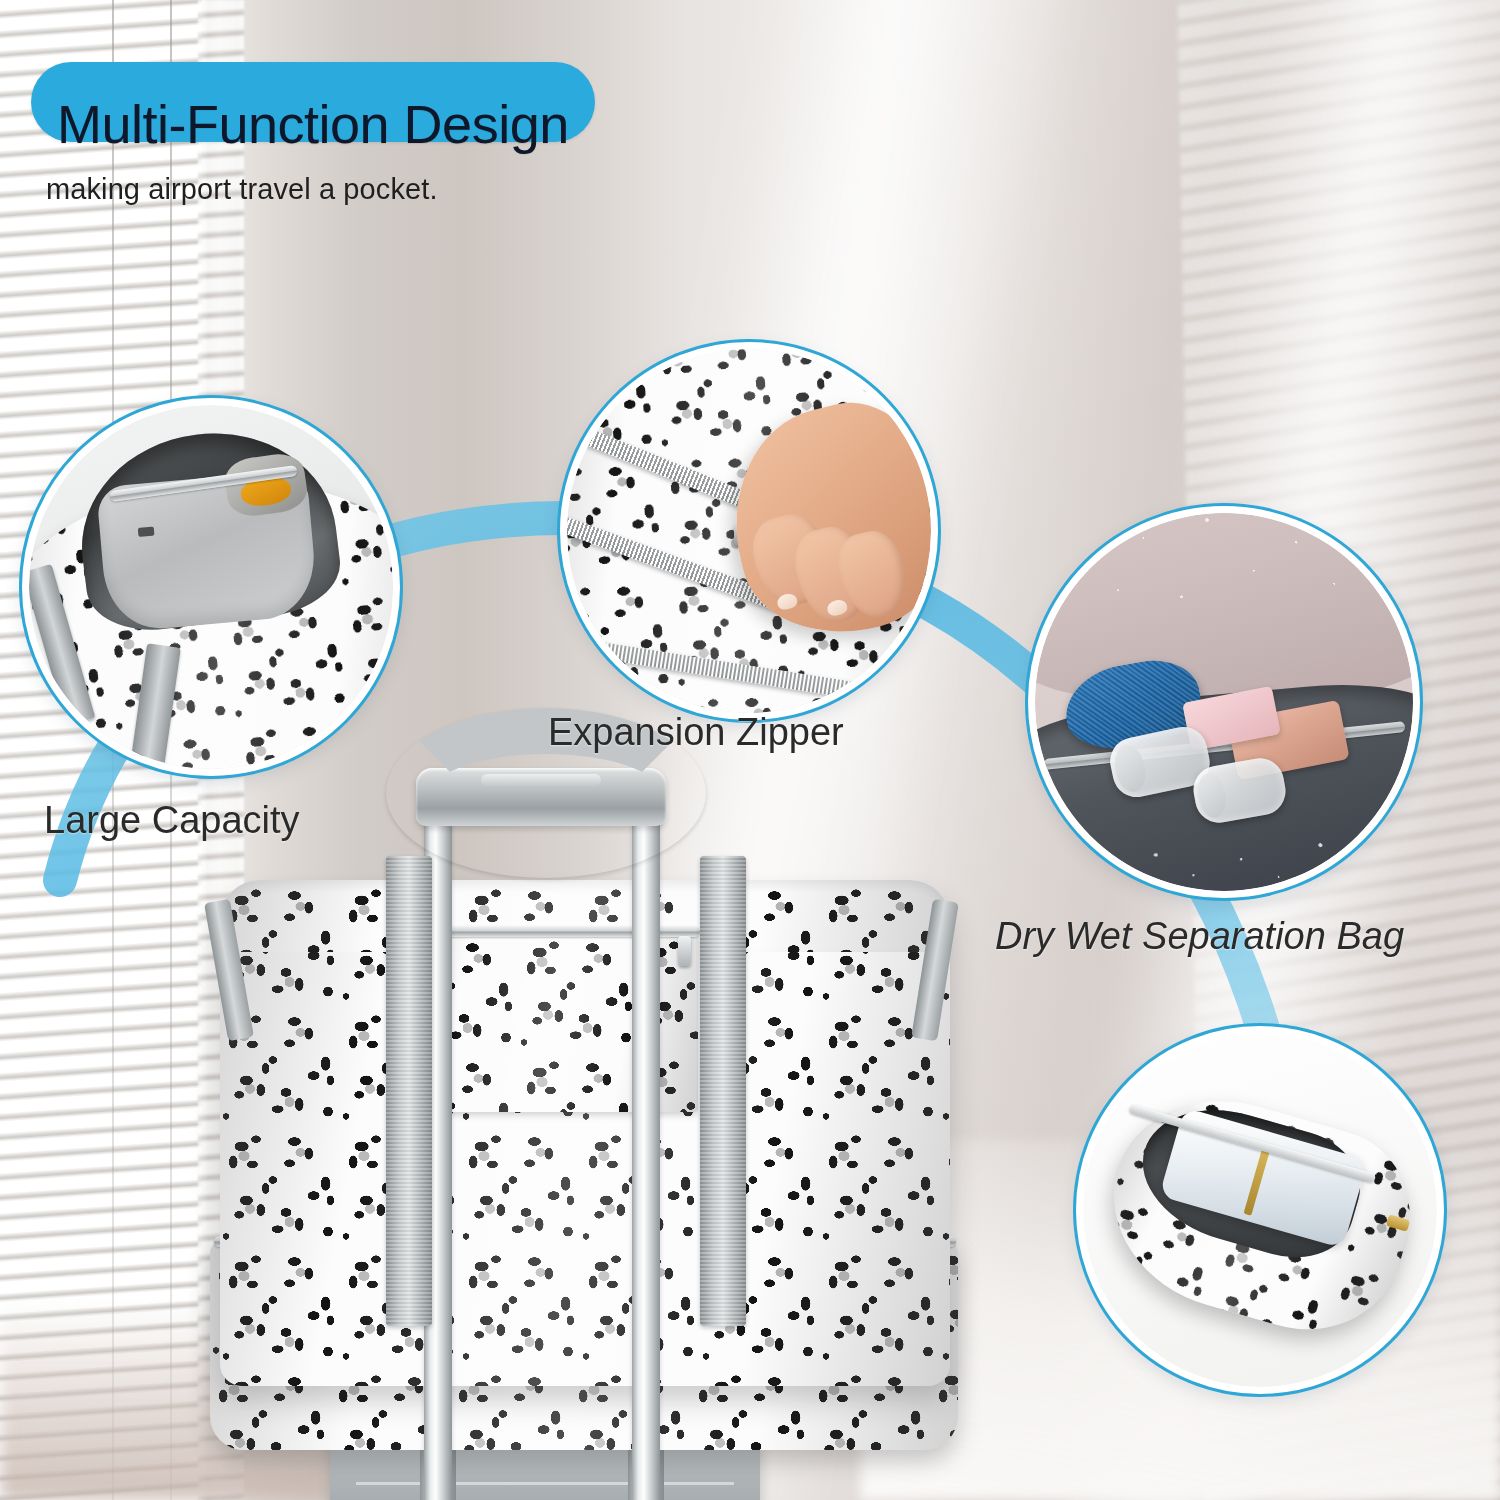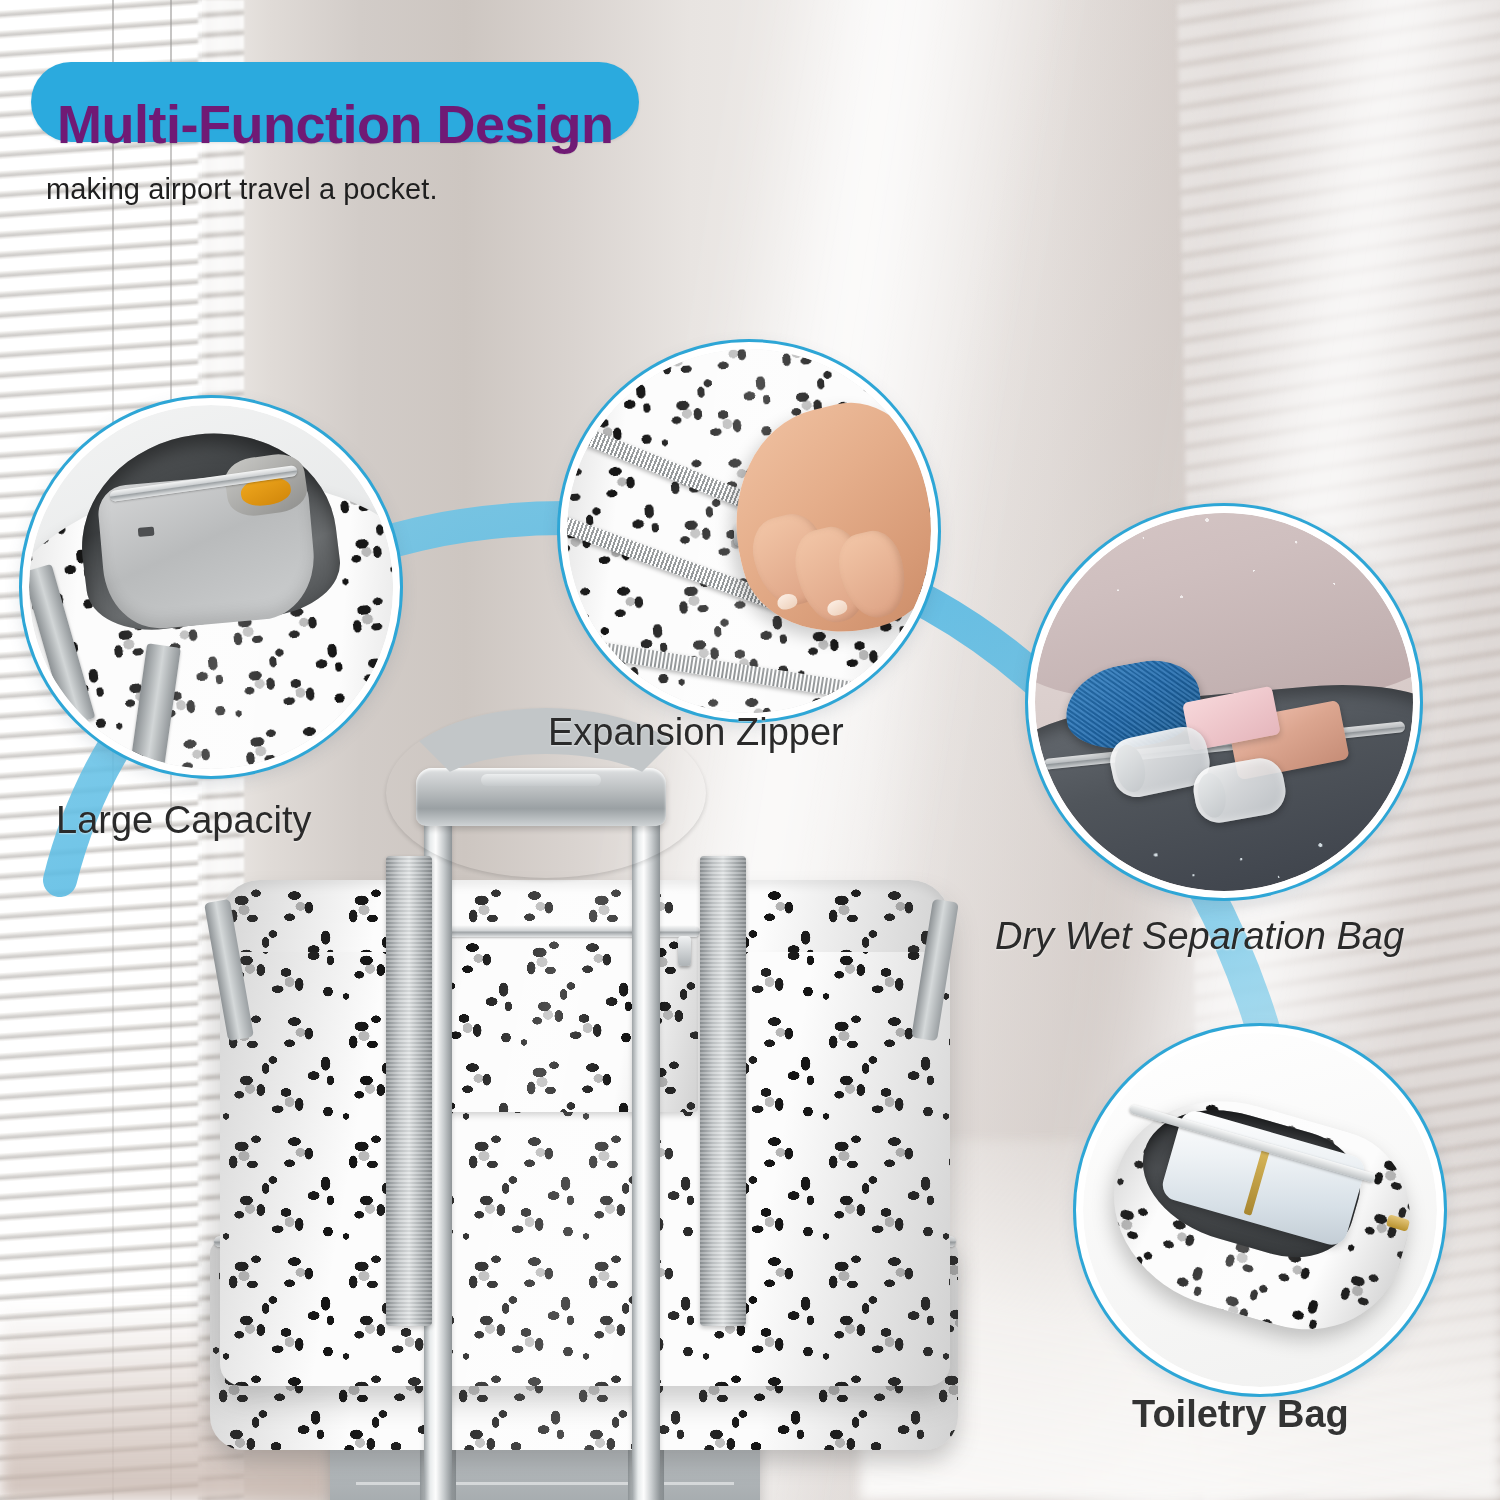--- a/index.html
+++ b/index.html
@@ -97,23 +97,23 @@
   
   .title-pill {
     position:absolute; left:31px; top:62px;
     height:80px; padding:0 26px 5px 26px;
     display:flex; align-items:center;
     background:#2BAADE;
     border-radius:42px;
     box-shadow:0 1px 3px rgba(0,0,0,0.10);
   }
   .title-pill span {
-    color:#701a75;
+    color:#0f172a;
     font-size:54px;
-    font-weight:bold;
+    font-weight:normal;
     letter-spacing:-0.5px;
     line-height:1;
     white-space:nowrap;
     text-shadow:0 1px 1px rgba(0,0,0,0.07);
     margin-top:48px;
   }
   .subtitle {
     position:absolute; left:46px; top:162px;
     width:900px;
     color:#1f1f1f;
@@ -142,21 +142,21 @@
 
   
   .caption {
     position:absolute;
     color:#2a2a2a;
     font-size:38px;
     line-height:1.1;
     white-space:nowrap;
     text-shadow:0 1px 2px rgba(255,255,255,0.55);
   }
-  #cap-large   { left:56px;  top:800px;  }
+  #cap-large   { left:44px;  top:800px;  }
   #cap-zipper  { left:548px; top:712px;  }
   #cap-drywet  { left:995px; top:916px;font-style:italic;  }
   #cap-toilet  { left:1132px; top:1394px; font-weight:bold; color:#333; }
 
   
   .leopard {
     background-color:#fbfbfb;
     background-repeat:repeat;
   }
   
@@ -647,21 +647,20 @@
       <div class="tb-pouch leopard leo-tile">
         <div class="bag-shade"></div>
       </div>
       <div class="tb-open"></div>
       <div class="tb-item"></div>
       <div class="tb-band"></div>
       <div class="tb-zip"></div>
       <div class="tb-zip-pull"></div>
     </div>
   </div>
-  <div class="caption" id="cap-toilet">Toiletry Bag</div>
 
   <div class="title-pill">
     <span>Multi-Function Design</span>
   </div>
   <div class="subtitle">
     <span class="line">making airport travel a pocket.</span>
   </div>
 
 </div>
 

